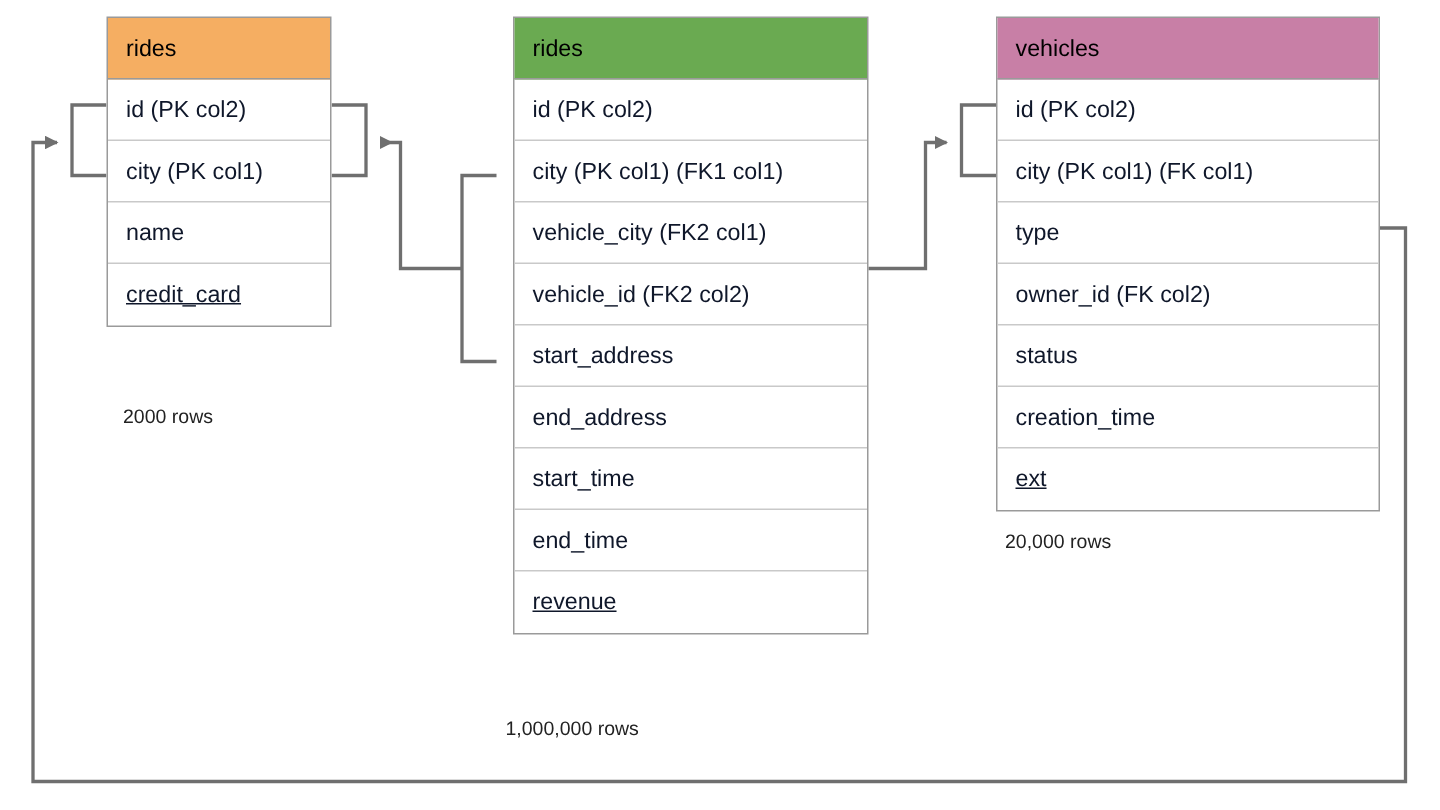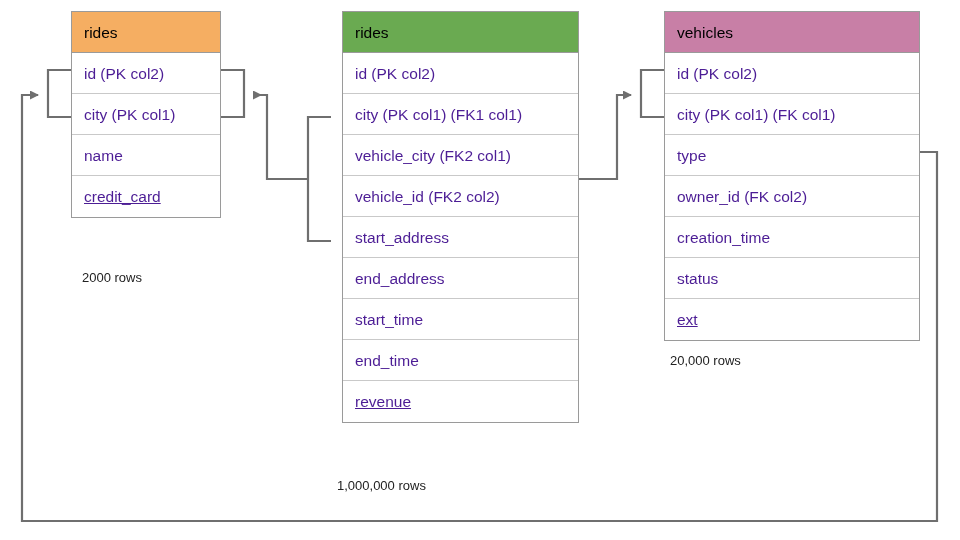--- a/index.html
+++ b/index.html
@@ -43,21 +43,21 @@
     border-bottom: 1px solid #9a9a9a;
     white-space: nowrap;
     overflow: hidden;
   }
   .field-row {
     box-sizing: border-box;
     height: 41px;
     line-height: 41px;
     padding: 0 0 0 12px;
     font-size: 15.5px;
-    color: #4c1d95;
+    color: #0f172a;
     border-bottom: 1px solid #c9c9c9;
     white-space: nowrap;
     overflow: hidden;
   }
   .field-row.last {
     border-bottom: none;
     text-decoration: underline;
   }
   .row-count {
     position: absolute;
@@ -134,19 +134,19 @@
     <div class="field-row last">revenue</div>
   </div>
   <div class="row-count" id="rowcount-rides">1,000,000 rows</div>
 
   <div class="entity" id="entity-vehicles">
     <div class="entity-header" style="background:#c87fa6">vehicles</div>
     <div class="field-row">id (PK col2)</div>
     <div class="field-row">city (PK col1) (FK col1)</div>
     <div class="field-row">type</div>
     <div class="field-row">owner_id (FK col2)</div>
+    <div class="field-row">status</div>
     <div class="field-row">creation_time</div>
-    <div class="field-row">status</div>
     <div class="field-row last">ext</div>
   </div>
   <div class="row-count" id="rowcount-vehicles">20,000 rows</div>
 
 </div>
 
 </body></html>

